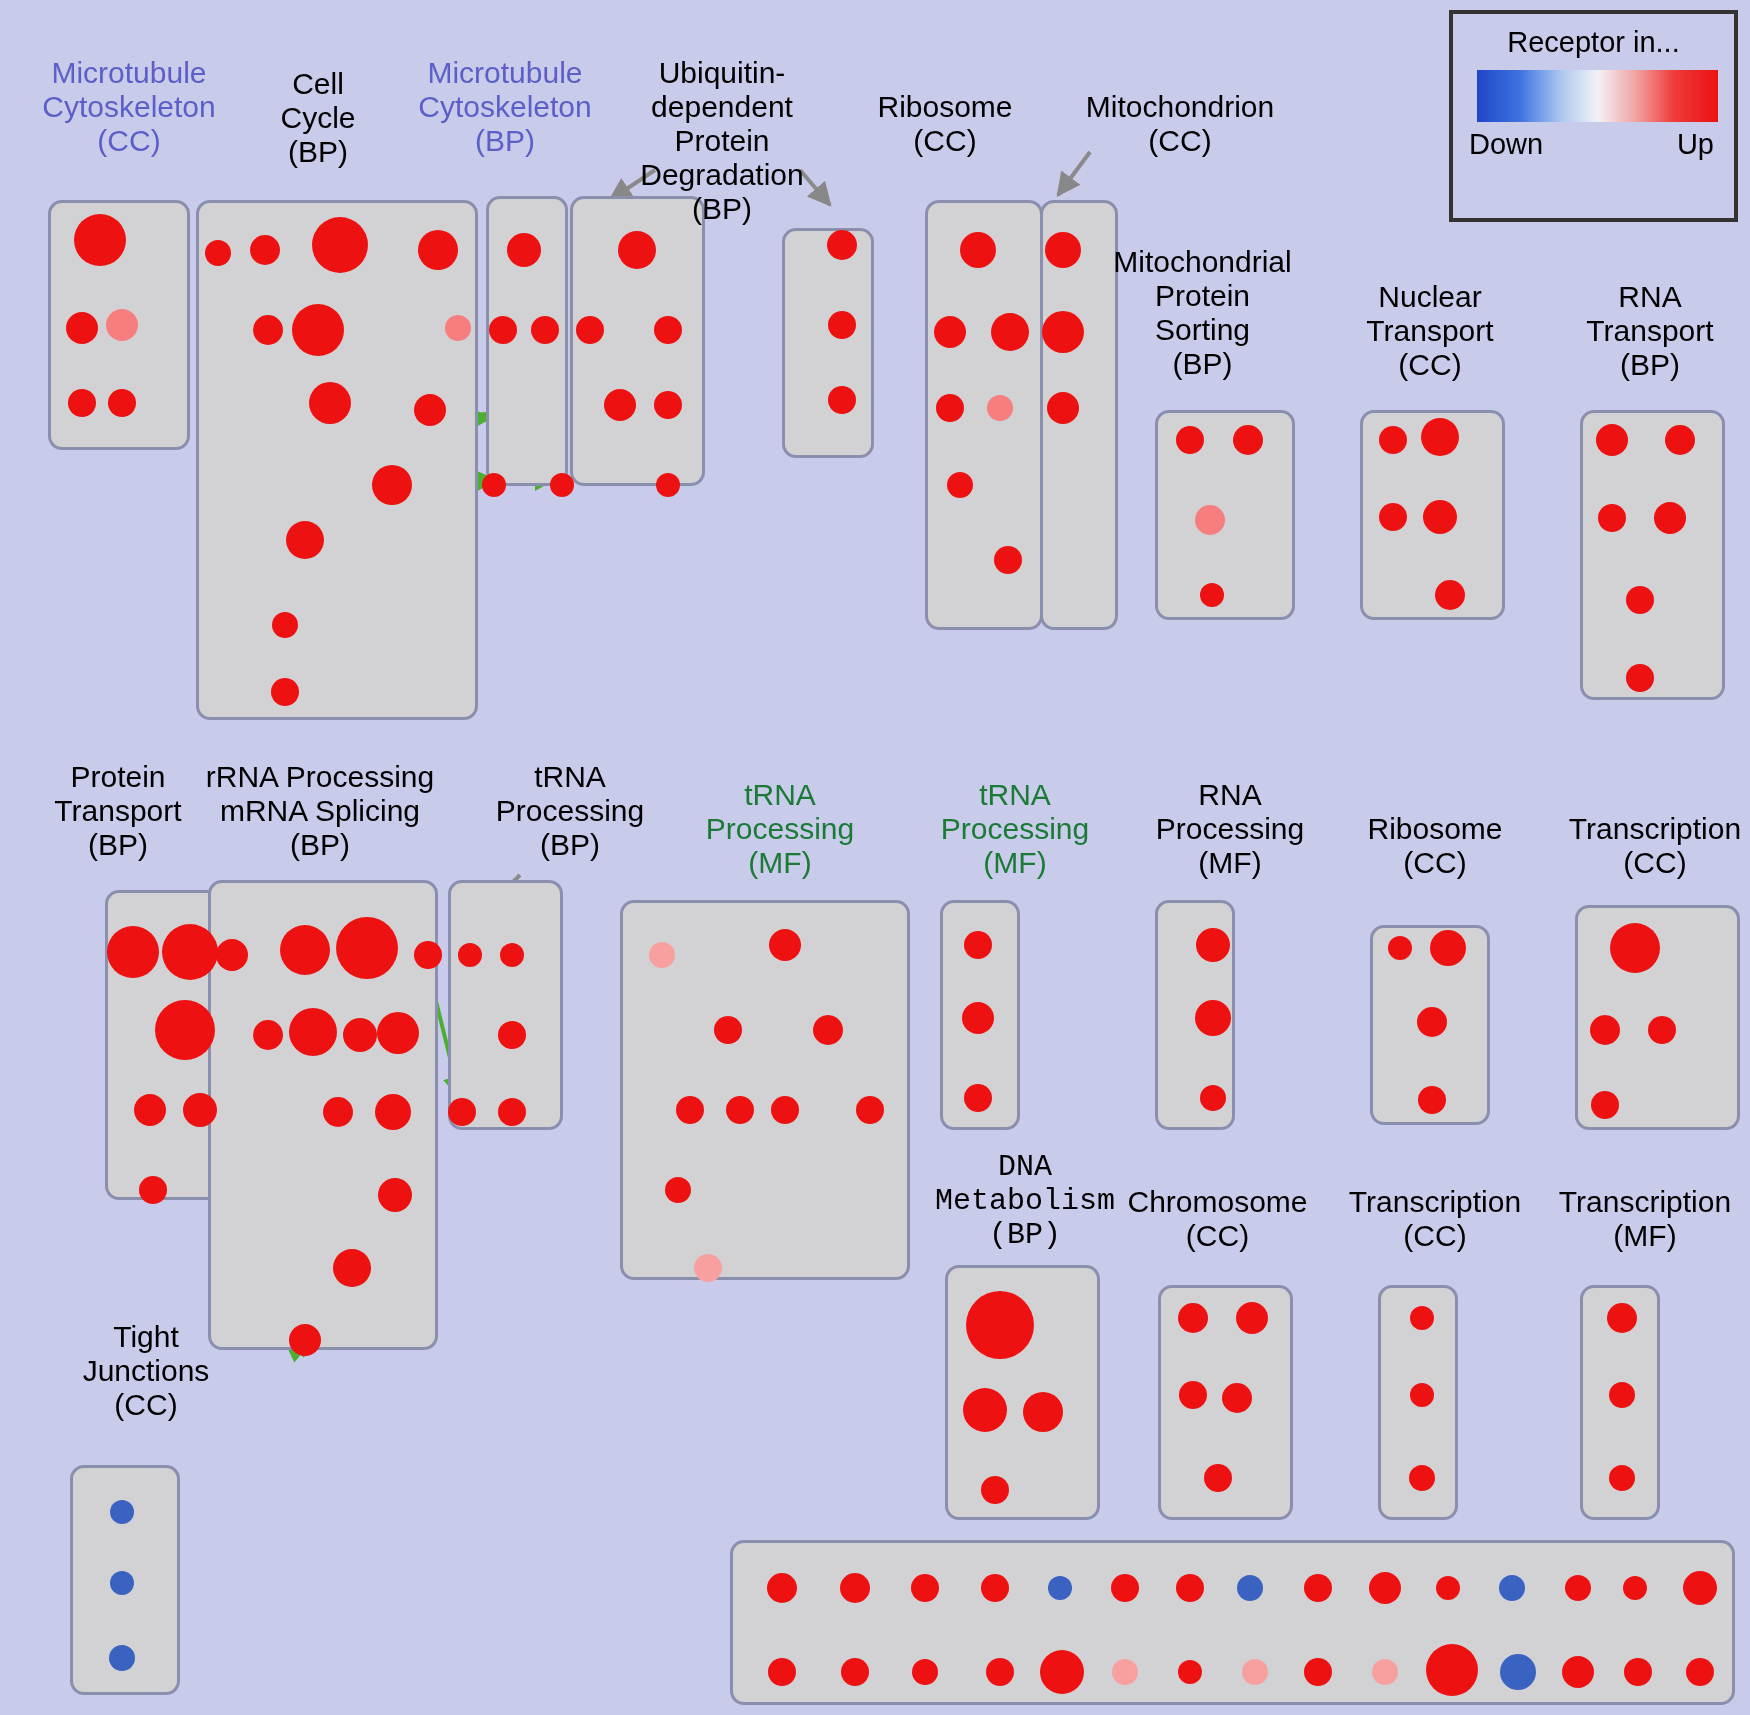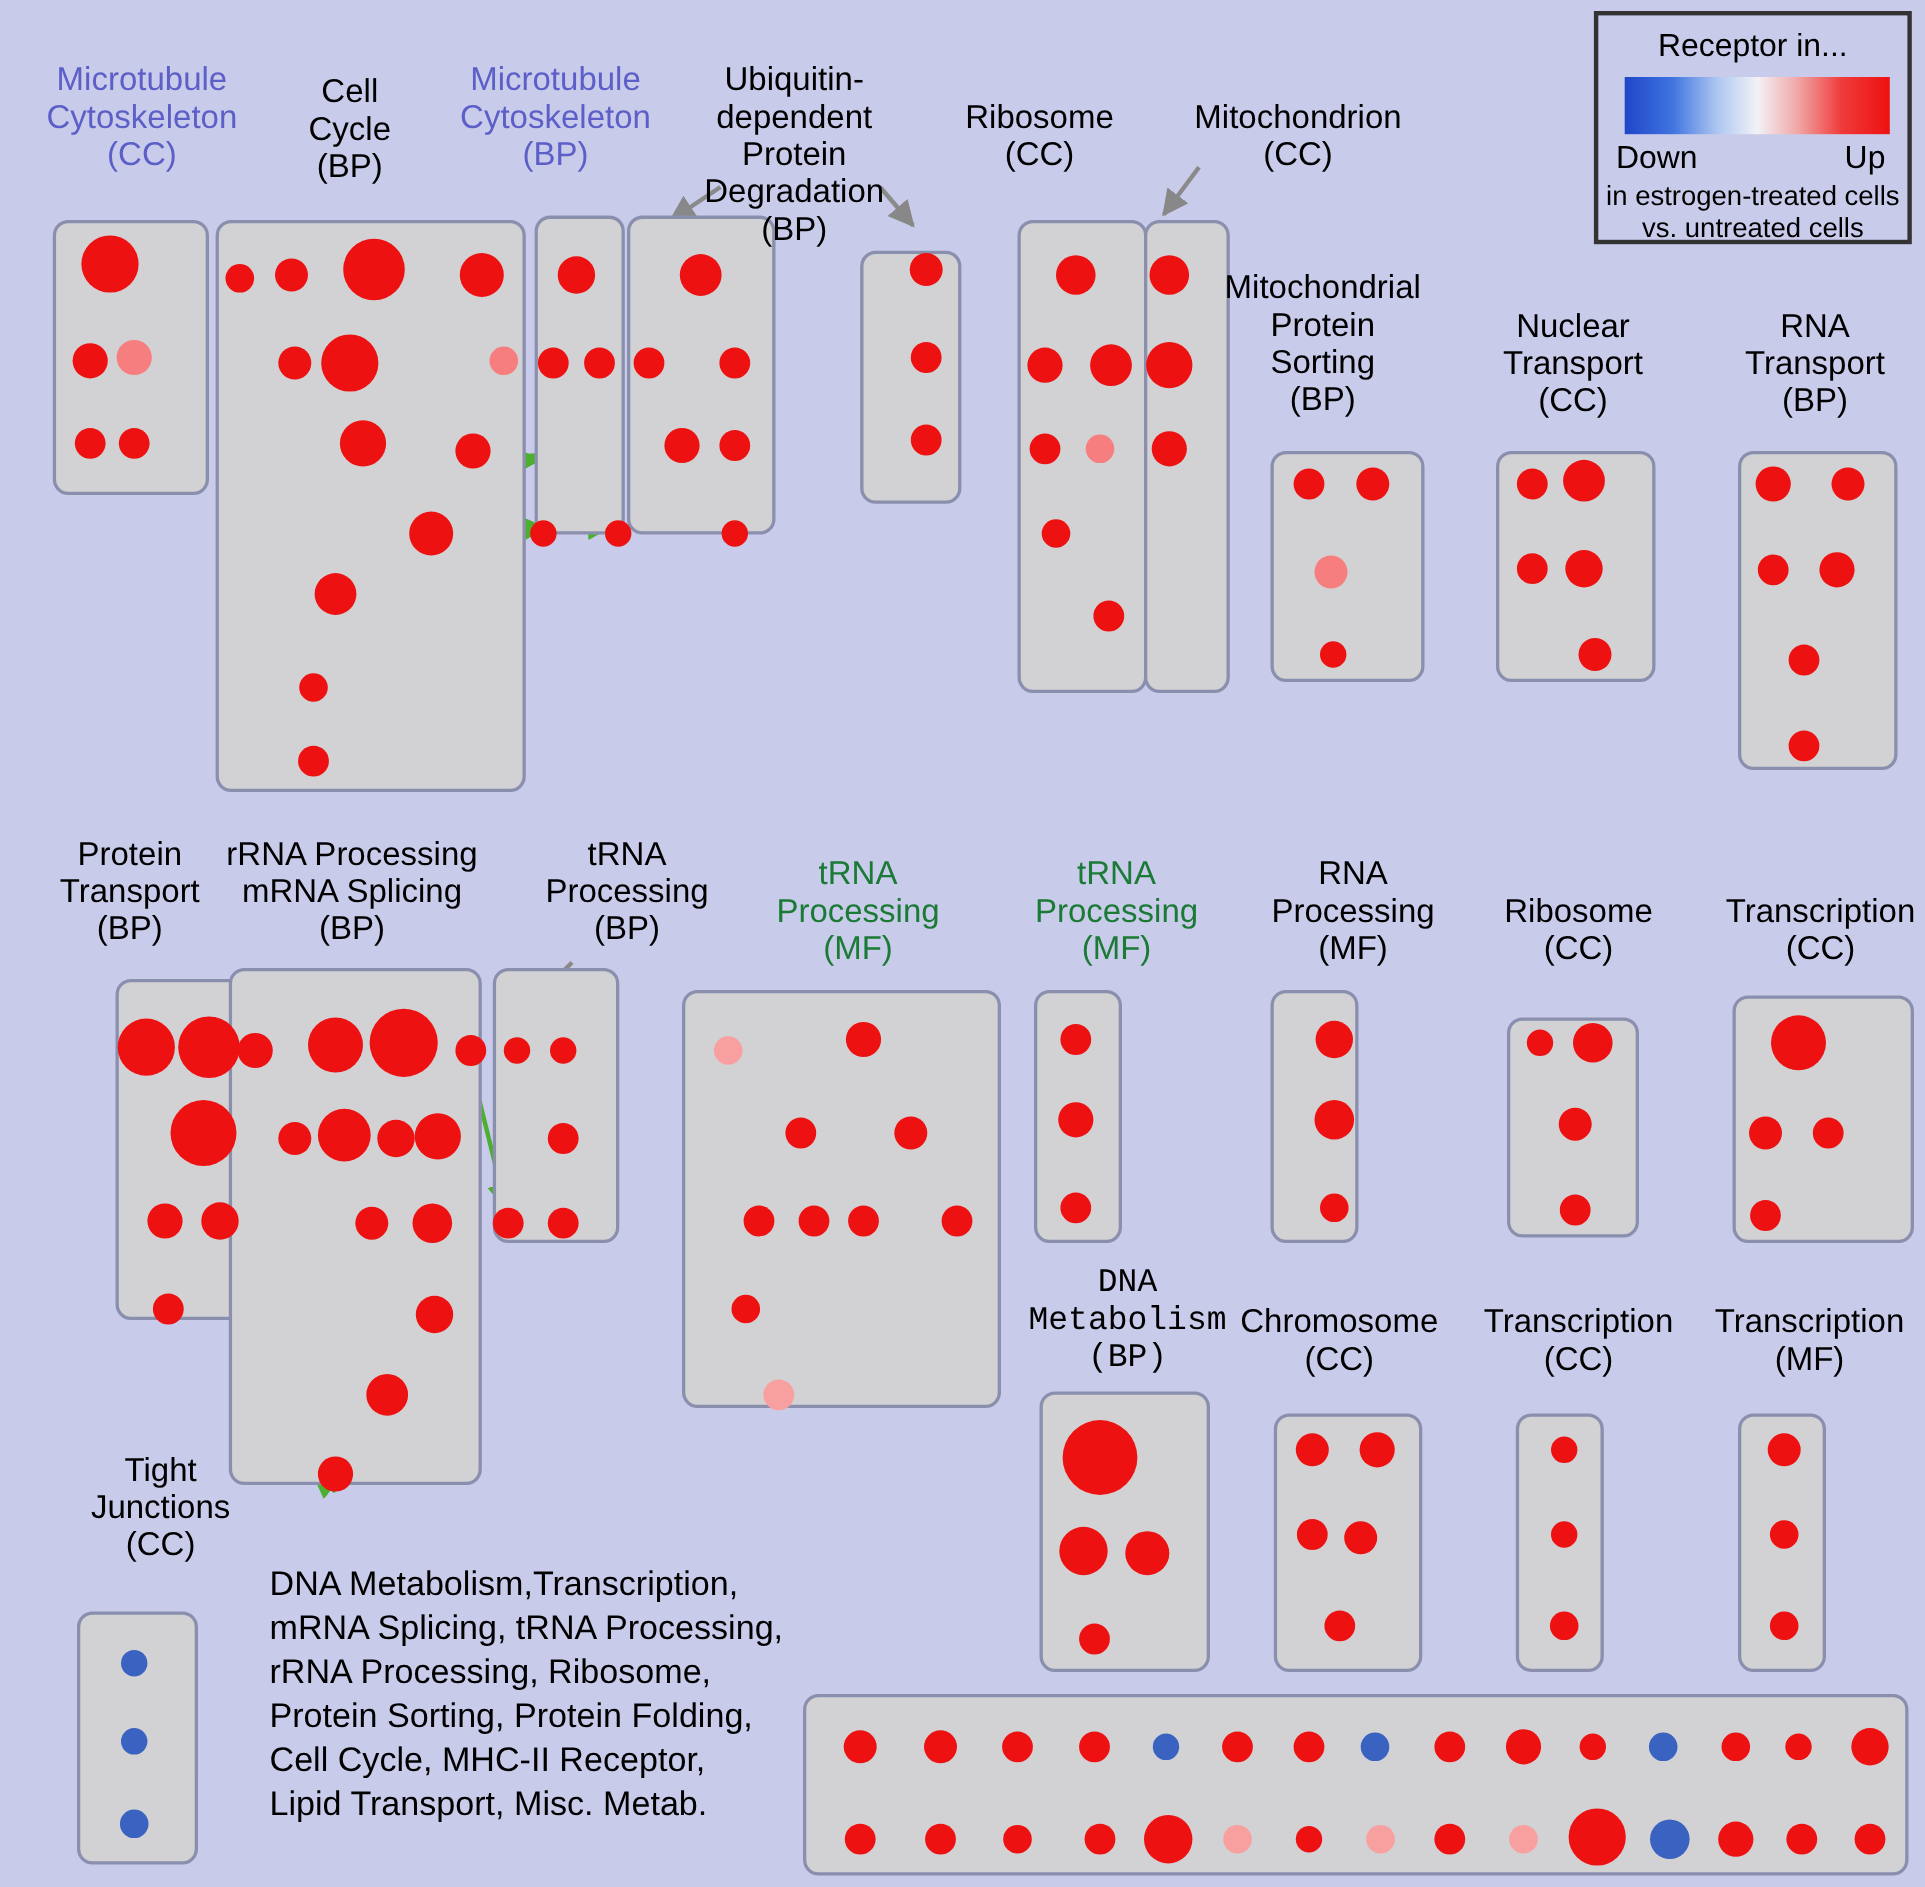--- a/index.html
+++ b/index.html
@@ -440,29 +440,21 @@
 (CC)</div>
       <div class="label" style="left: 1330px; top: 1185px; width: 210px;">Transcription
 (CC)</div>
       <div class="label" style="left: 1540px; top: 1185px; width: 210px;">Transcription
 (MF)</div>
       <div class="label" style="left: 56px; top: 1320px; width: 180px;">Tight
 Junctions
 (CC)</div>
     </div>
 
-  <div id="bigtext">DNA Metabolism,Transcription,
-mRNA Splicing, tRNA Processing,
-rRNA Processing, Ribosome,
-Protein Sorting, Protein Folding,
-Cell Cycle, MHC-II Receptor,
-Lipid Transport, Misc. Metab.</div>
 
   <div id="legend">
     <div class="ltitle">Receptor in...</div>
     <div class="bar"></div>
     <div class="down">Down</div>
     <div class="up">Up</div>
-    <div class="sub">in estrogen-treated cells
-vs. untreated cells</div>
   </div>
 
 </div>
 
 </body></html>

